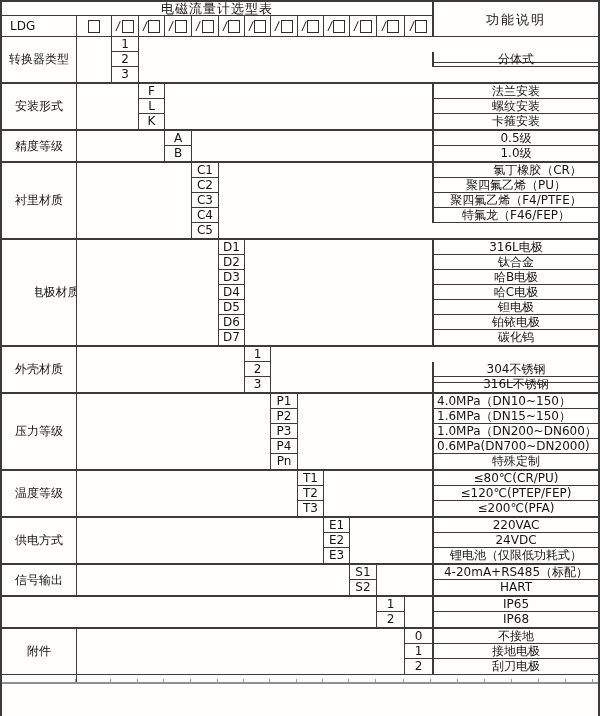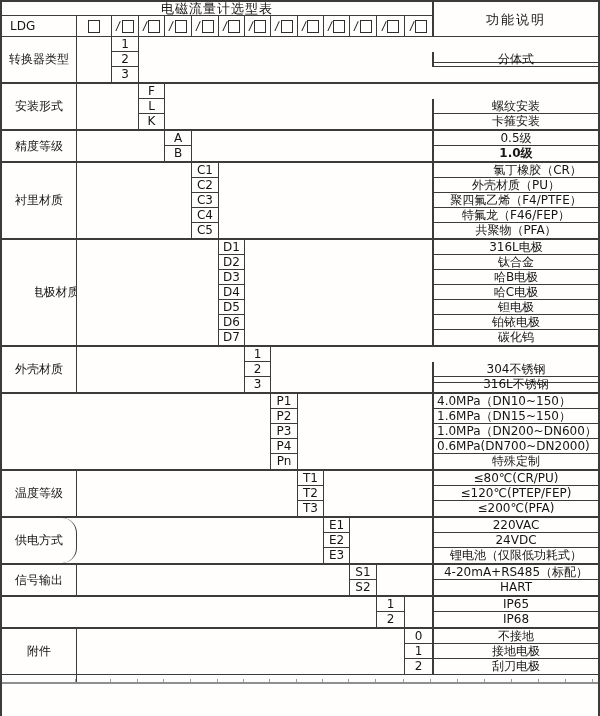--- a/index.html
+++ b/index.html
@@ -112,48 +112,48 @@
         <div class="cell desc rb" style="grid-area: 1 / 15; margin-top: 25px;">一体式</div>
         <div class="cell rb" style="grid-area: 2 / 3;">2</div>
         <div class="cell desc rb" style="grid-area: 2 / 15;">分体式</div>
         <div class="cell " style="grid-area: 3 / 3;">3</div>
         <div class="cell nr" style="grid-area: 1 / 4 / 4 / 15;"></div>
       </div>
       <div class="grid section" style="grid-template-rows: repeat(3, 15px);">
         <div class="cell " style="grid-area: 1 / 1 / 4;">安装形式</div>
         <div class="cell " style="grid-area: 1 / 2 / 4 / 4;"></div>
         <div class="cell rb" style="grid-area: 1 / 4;">F</div>
+        <div class="cell desc rb" style="grid-area: 1 / 15;">法兰安装</div>
         <div class="cell rb" style="grid-area: 2 / 4;">L</div>
         <div class="cell desc rb" style="grid-area: 2 / 15;">螺纹安装</div>
         <div class="cell " style="grid-area: 3 / 4;">K</div>
         <div class="cell desc " style="grid-area: 3 / 15;">卡箍安装</div>
         <div class="cell nr" style="grid-area: 1 / 5 / 4 / 15;"></div>
       </div>
       <div class="grid section" style="grid-template-rows: repeat(2, 15px);">
         <div class="cell " style="grid-area: 1 / 1 / 3;">精度等级</div>
         <div class="cell " style="grid-area: 1 / 2 / 3 / 5;"></div>
         <div class="cell rb" style="grid-area: 1 / 5;">A</div>
         <div class="cell desc rb" style="grid-area: 1 / 15;">0.5级</div>
         <div class="cell " style="grid-area: 2 / 5;">B</div>
-        <div class="cell desc " style="grid-area: 2 / 15; font-weight: bold;">1.0级</div>
+        <div class="cell desc " style="grid-area: 2 / 15;">1.0级</div>
         <div class="cell nr" style="grid-area: 1 / 6 / 3 / 15;"></div>
       </div>
       <div class="grid section" style="grid-template-rows: repeat(5, 15px);">
         <div class="cell " style="grid-area: 1 / 1 / 6;">衬里材质</div>
         <div class="cell " style="grid-area: 1 / 2 / 6 / 6;"></div>
         <div class="cell rb" style="grid-area: 1 / 6;">C1</div>
         <div class="cell desc rb" style="grid-area: 1 / 15; padding-left: 43px;">氯丁橡胶（CR）</div>
         <div class="cell rb" style="grid-area: 2 / 6;">C2</div>
-        <div class="cell desc rb" style="grid-area: 2 / 15;">外壳材质（PU）</div>
+        <div class="cell desc rb" style="grid-area: 2 / 15;">聚四氟乙烯（PU）</div>
         <div class="cell rb" style="grid-area: 3 / 6;">C3</div>
         <div class="cell desc rb" style="grid-area: 3 / 15;">聚四氟乙烯（F4/PTFE）</div>
         <div class="cell rb" style="grid-area: 4 / 6;">C4</div>
         <div class="cell desc rb" style="grid-area: 4 / 15;">特氟龙（F46/FEP）</div>
         <div class="cell " style="grid-area: 5 / 6;">C5</div>
-        <div class="cell desc " style="grid-area: 5 / 15;">共聚物（PFA）</div>
         <div class="cell nr" style="grid-area: 1 / 7 / 6 / 15;"></div>
       </div>
       <div class="grid section" style="grid-template-rows: repeat(7, 15px);">
         <div class="cell " style="grid-area: 1 / 1 / 8; margin-left: 33px;">电极材质</div>
         <div class="cell " style="grid-area: 1 / 2 / 8 / 7;"></div>
         <div class="cell rb" style="grid-area: 1 / 7;">D1</div>
         <div class="cell desc rb" style="grid-area: 1 / 15;">316L电极</div>
         <div class="cell rb" style="grid-area: 2 / 7;">D2</div>
         <div class="cell desc rb" style="grid-area: 2 / 15;">钛合金</div>
         <div class="cell rb" style="grid-area: 3 / 7;">D3</div>
@@ -173,20 +173,21 @@
         <div class="cell " style="grid-area: 1 / 2 / 4 / 8;"></div>
         <div class="cell rb" style="grid-area: 1 / 8;">1</div>
         <div class="cell desc rb" style="grid-area: 1 / 15; margin-top: 35px;">碳钢</div>
         <div class="cell rb" style="grid-area: 2 / 8;">2</div>
         <div class="cell desc rb" style="grid-area: 2 / 15;">304不锈钢</div>
         <div class="cell " style="grid-area: 3 / 8;">3</div>
         <div class="cell desc " style="grid-area: 3 / 15;">316L不锈钢</div>
         <div class="cell nr" style="grid-area: 1 / 9 / 4 / 15;"></div>
       </div>
       <div class="grid section" style="grid-template-rows: repeat(5, 15px);">
+        <div class="cell " style="grid-area: 1 / 1 / 6;">压力等级</div>
         <div class="cell " style="grid-area: 1 / 2 / 6 / 9;"></div>
         <div class="cell rb" style="grid-area: 1 / 9;">P1</div>
         <div class="cell desc rb left" style="grid-area: 1 / 15;">4.0MPa（DN10~150）</div>
         <div class="cell rb" style="grid-area: 2 / 9;">P2</div>
         <div class="cell desc rb left" style="grid-area: 2 / 15;">1.6MPa（DN15~150）</div>
         <div class="cell rb" style="grid-area: 3 / 9;">P3</div>
         <div class="cell desc rb left" style="grid-area: 3 / 15;">1.0MPa（DN200~DN600）</div>
         <div class="cell rb" style="grid-area: 4 / 9;">P4</div>
         <div class="cell desc rb left" style="grid-area: 4 / 15;">0.6MPa(DN700~DN2000)</div>
         <div class="cell " style="grid-area: 5 / 9;">Pn</div>
@@ -198,21 +199,21 @@
         <div class="cell " style="grid-area: 1 / 2 / 4 / 10;"></div>
         <div class="cell rb" style="grid-area: 1 / 10;">T1</div>
         <div class="cell desc rb" style="grid-area: 1 / 15;">≤80℃(CR/PU)</div>
         <div class="cell rb" style="grid-area: 2 / 10;">T2</div>
         <div class="cell desc rb" style="grid-area: 2 / 15;">≤120℃(PTEP/FEP)</div>
         <div class="cell " style="grid-area: 3 / 10;">T3</div>
         <div class="cell desc " style="grid-area: 3 / 15;">≤200℃(PFA)</div>
         <div class="cell nr" style="grid-area: 1 / 11 / 4 / 15;"></div>
       </div>
       <div class="grid section" style="grid-template-rows: repeat(3, 15px);">
-        <div class="cell " style="grid-area: 1 / 1 / 4; border-radius: 15px;">供电方式</div>
+        <div class="cell " style="grid-area: 1 / 1 / 4;">供电方式</div>
         <div class="cell " style="grid-area: 1 / 2 / 4 / 11;"></div>
         <div class="cell rb" style="grid-area: 1 / 11;">E1</div>
         <div class="cell desc rb" style="grid-area: 1 / 15;">220VAC</div>
         <div class="cell rb" style="grid-area: 2 / 11;">E2</div>
         <div class="cell desc rb" style="grid-area: 2 / 15;">24VDC</div>
         <div class="cell " style="grid-area: 3 / 11;">E3</div>
         <div class="cell desc " style="grid-area: 3 / 15;">锂电池（仅限低功耗式）</div>
         <div class="cell nr" style="grid-area: 1 / 12 / 4 / 15;"></div>
       </div>
       <div class="grid section" style="grid-template-rows: repeat(2, 15px);">

